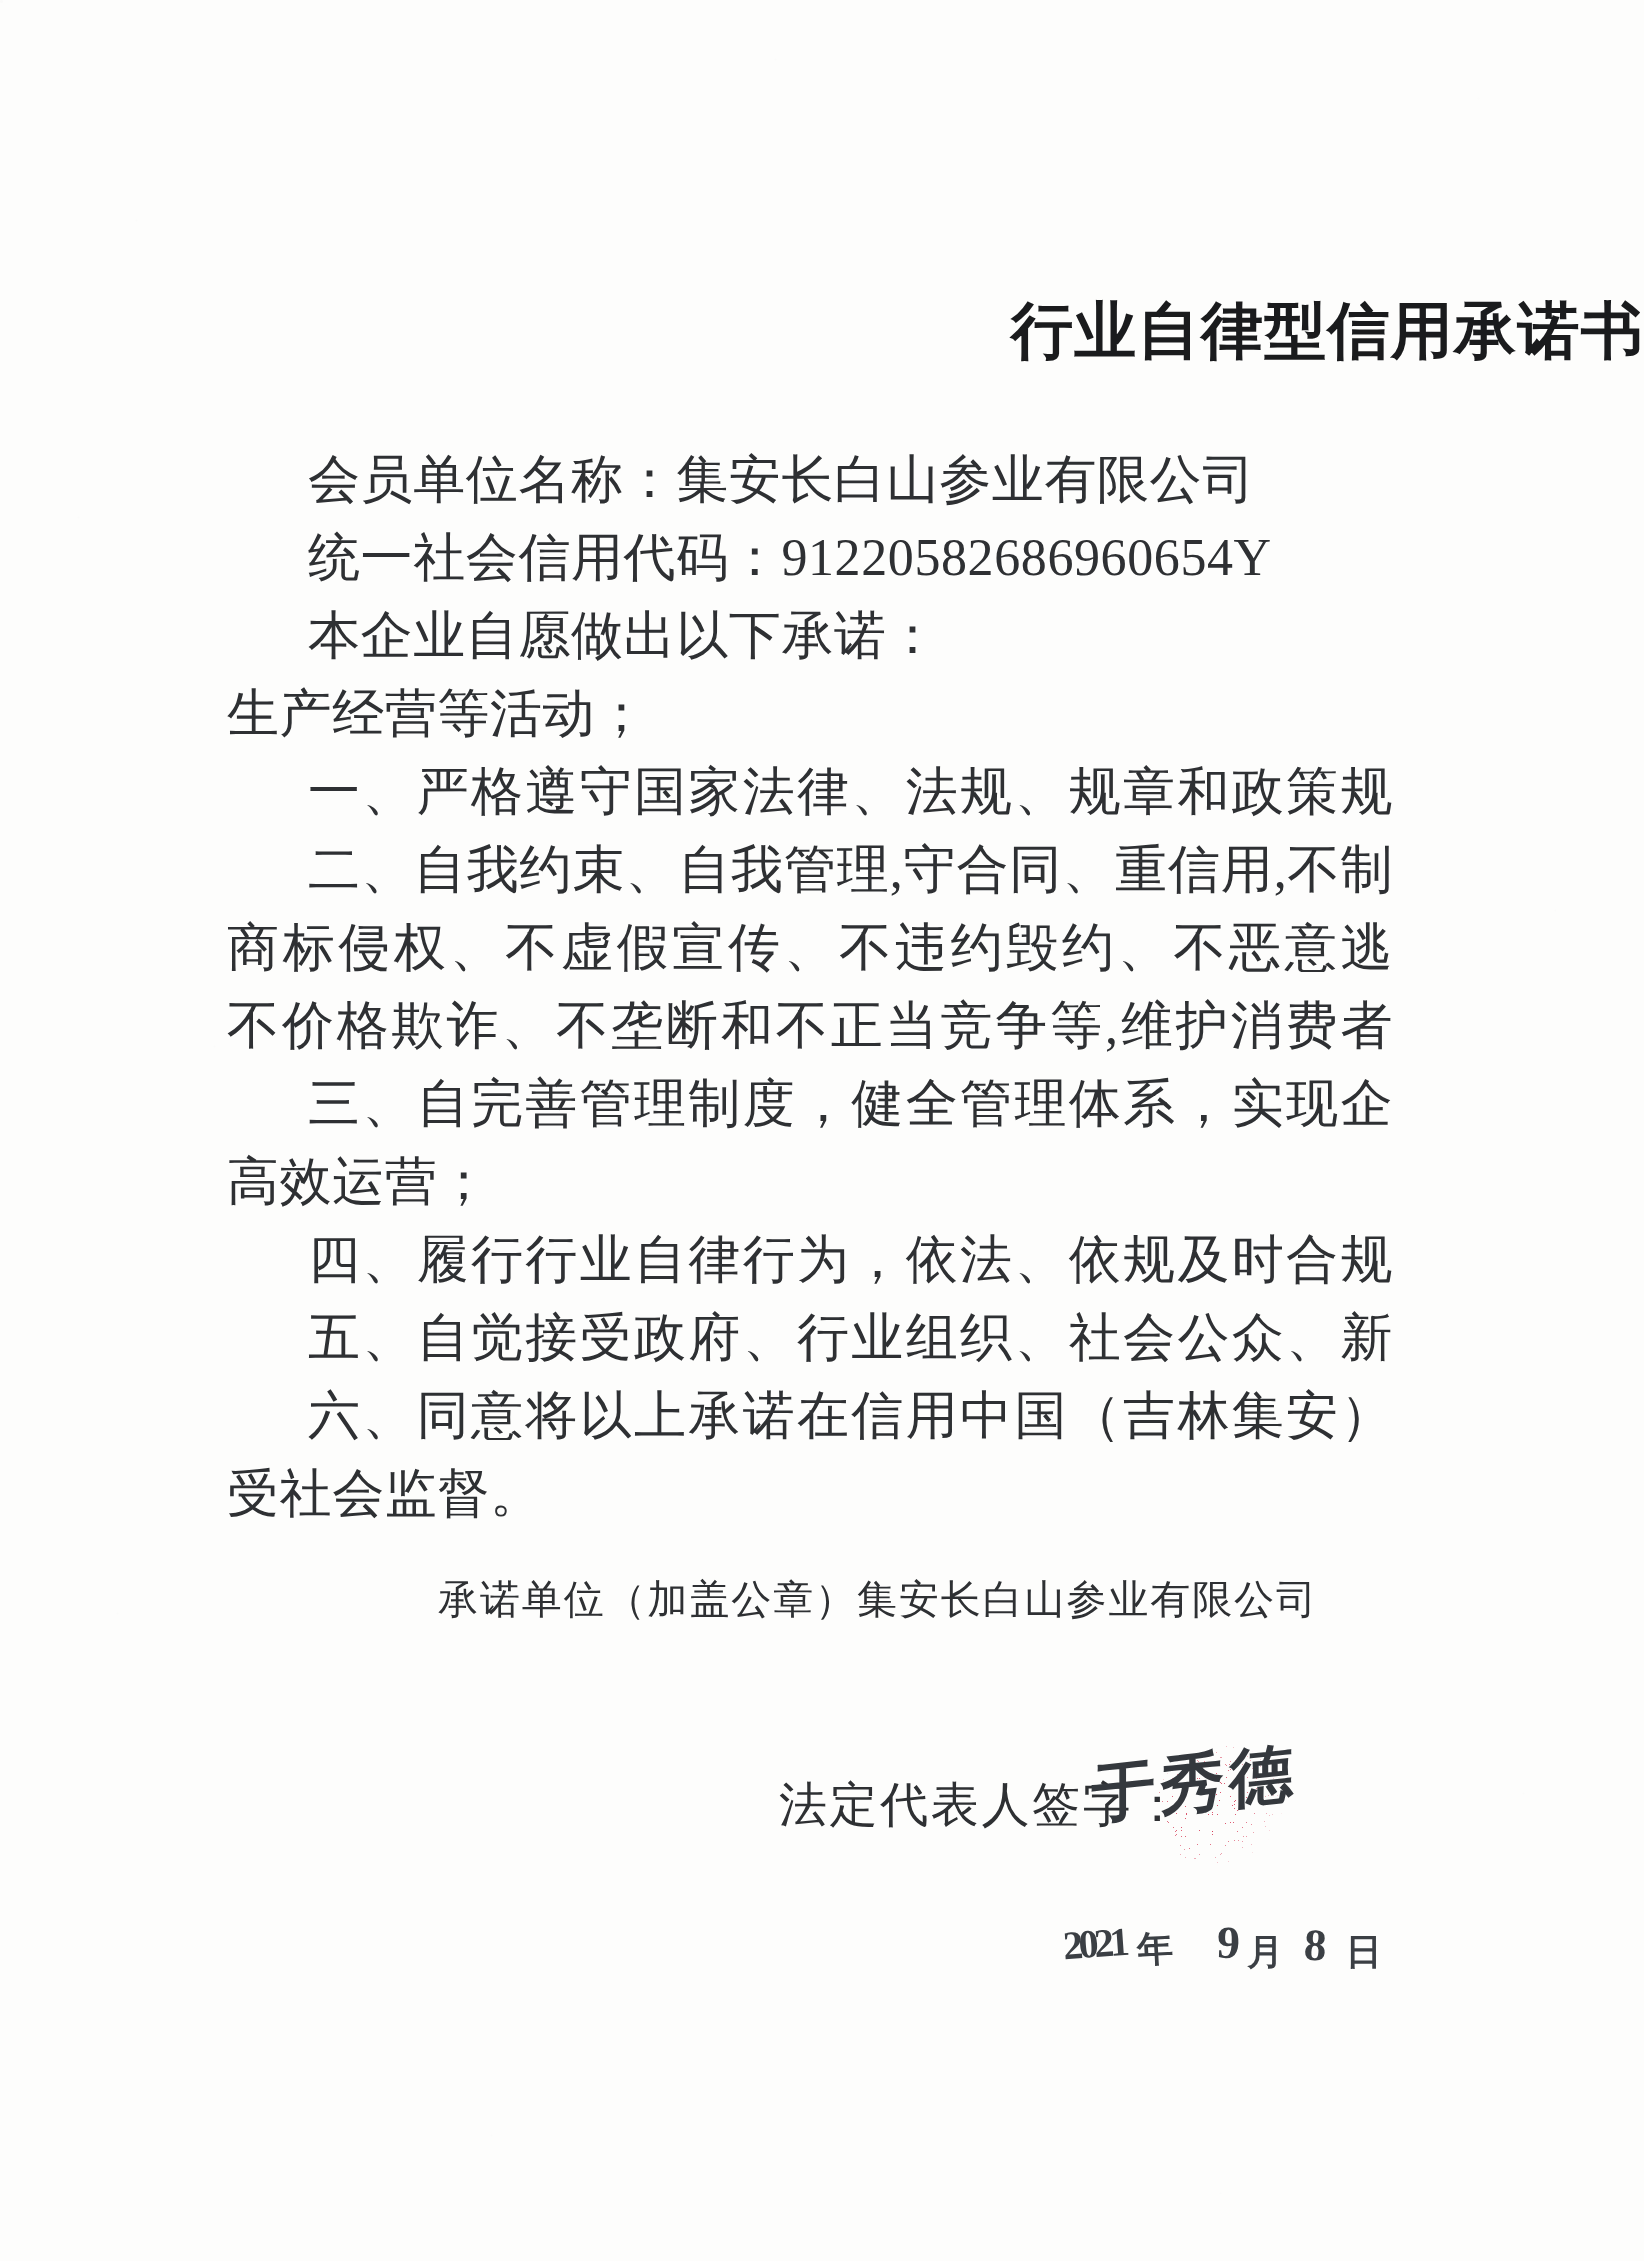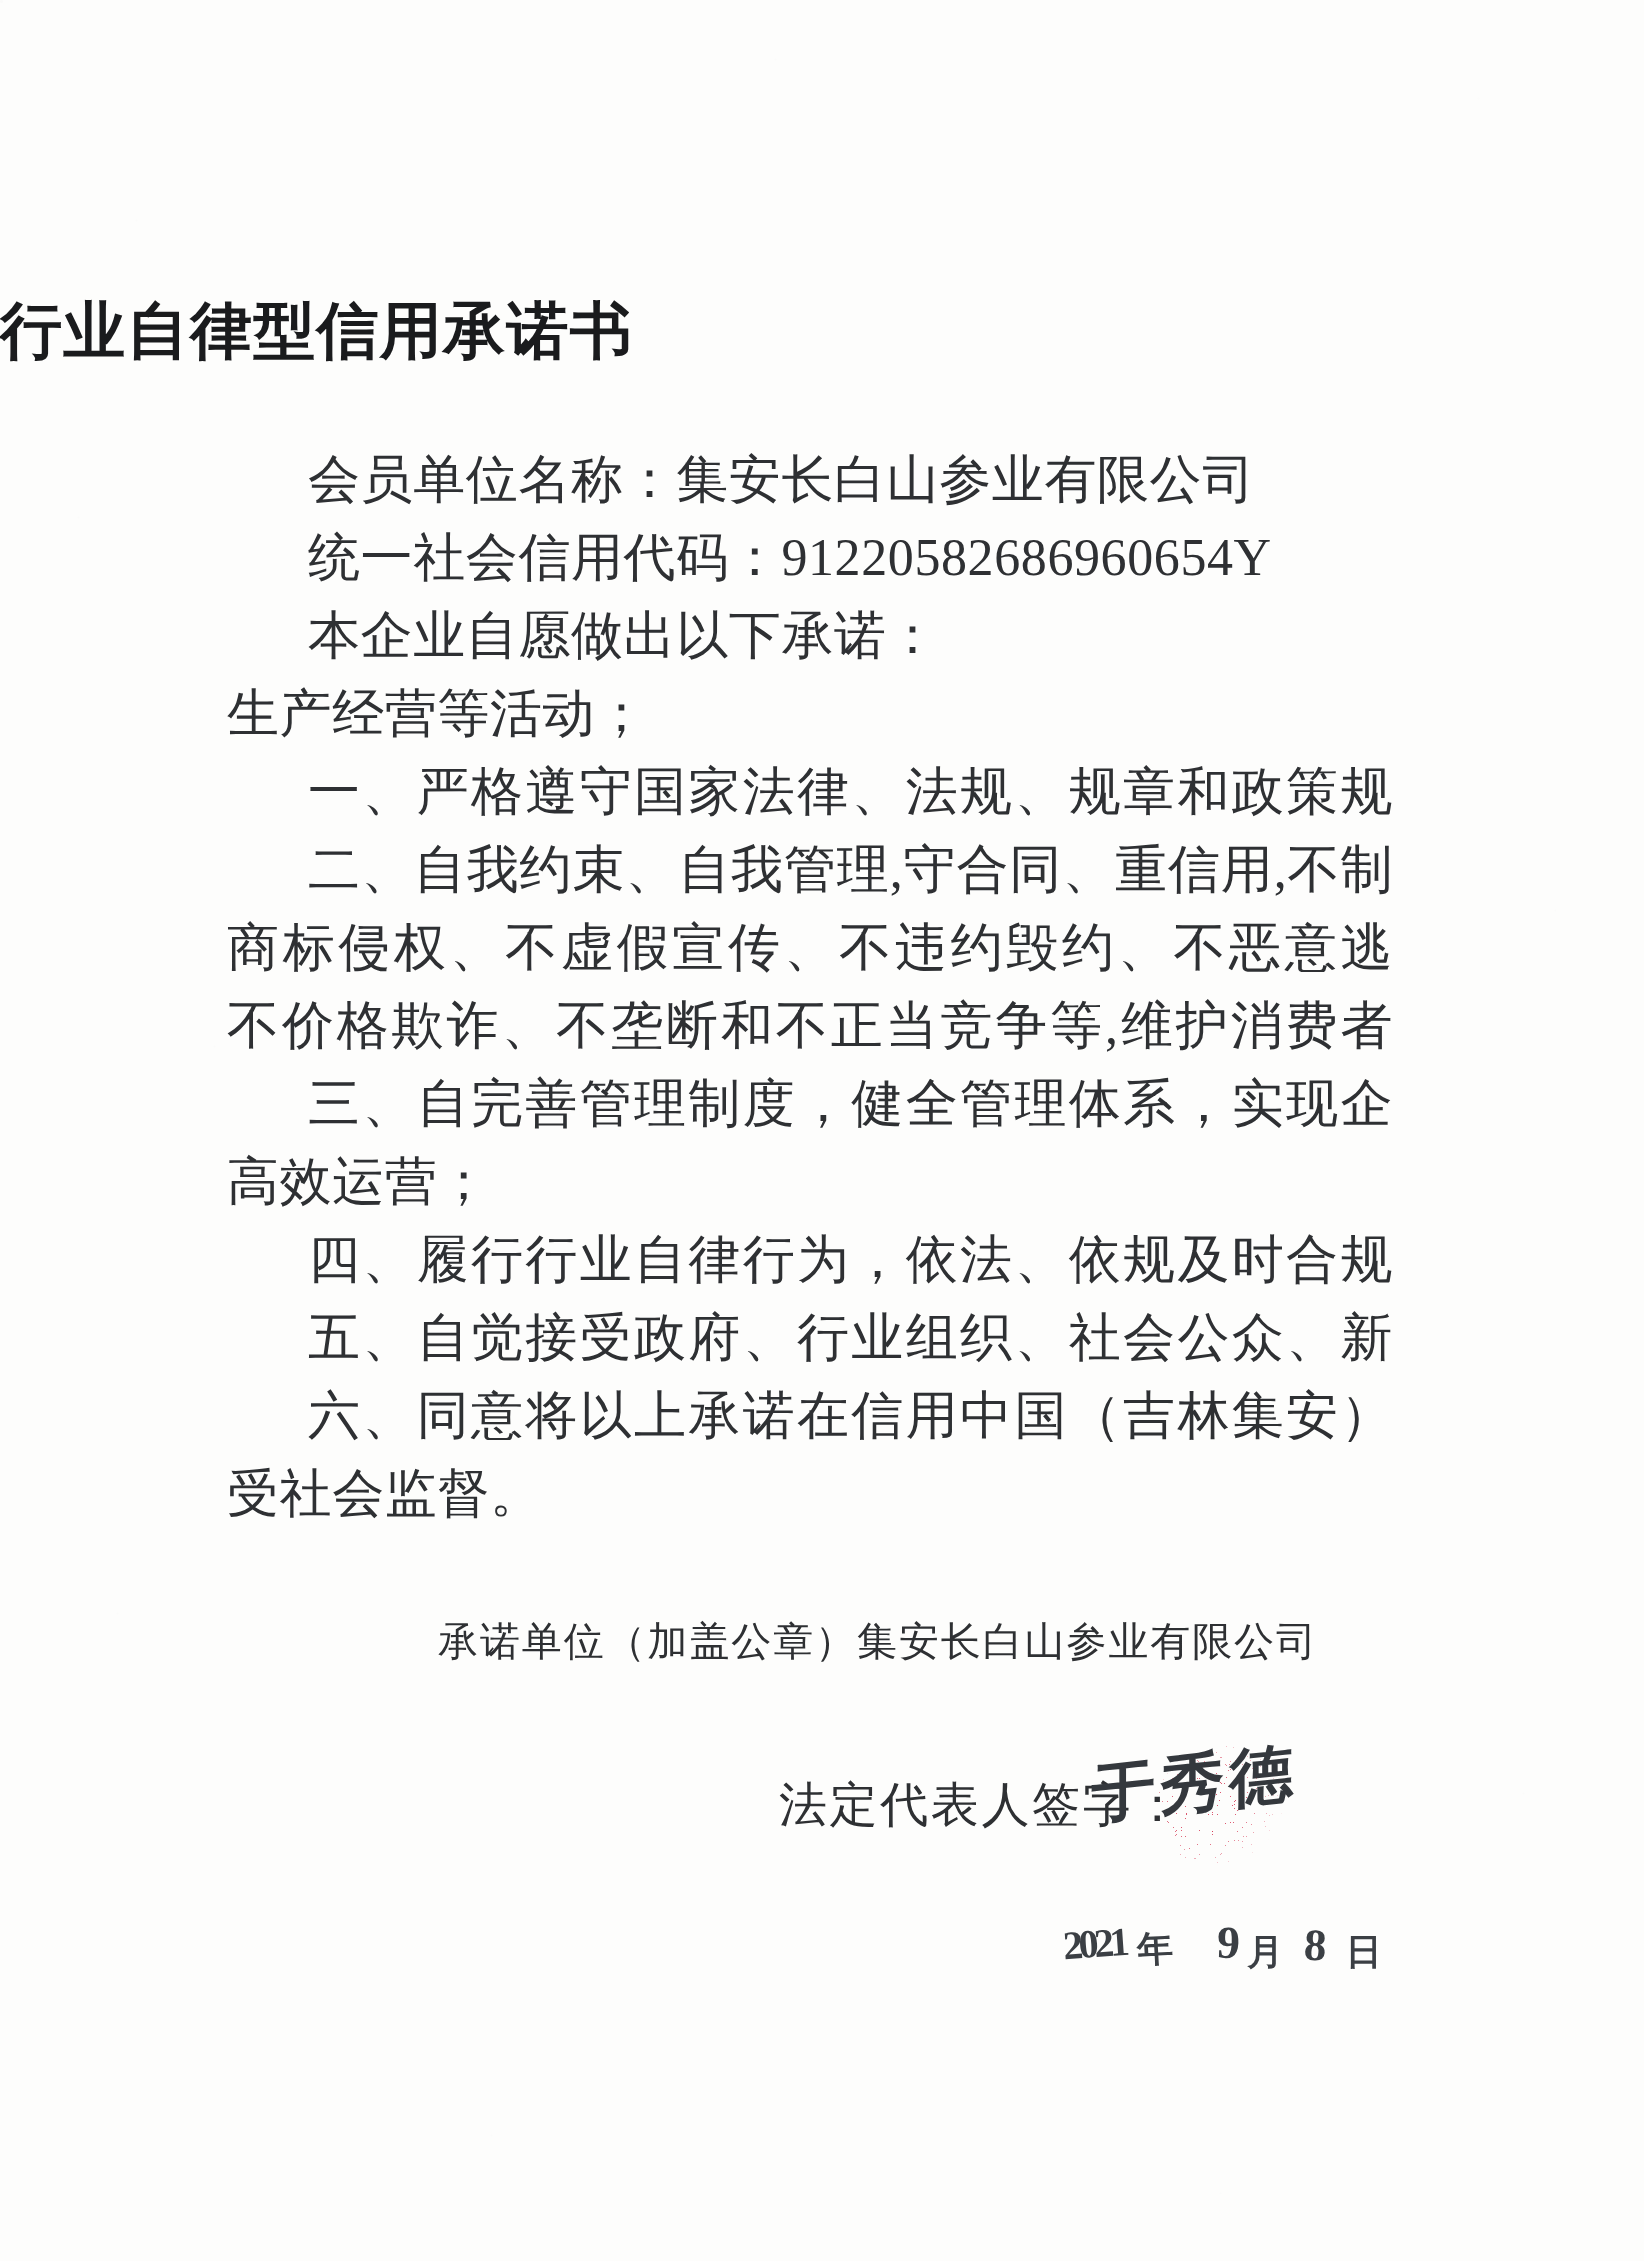--- a/index.html
+++ b/index.html
@@ -21,34 +21,34 @@
                 213px 1045px 0 -0.6px rgba(120,120,120,.25),
                 1554px 909px 0 -0.6px rgba(120,120,120,.25),
                 116px 1612px 0 -0.6px rgba(120,120,120,.28),
                 1522px 1792px 0 -0.6px rgba(130,130,130,.25),
                 490px 2134px 0 -0.6px rgba(120,120,120,.30),
                 1219px 2192px 0 -0.6px rgba(130,130,130,.22),
                 77px 516px 0 -0.6px rgba(130,130,130,.22);
   }
   .doc-title{
     position:absolute;top:289px;left:0;width:1644px;
-    text-align:left;
+    text-align:right;
     font-size:62px;font-weight:bold;color:#1a1b1d;
     letter-spacing:1.3px;
   }
   .body-text{
     position:absolute;top:441px;left:227px;width:1166px;
     font-size:52px;line-height:78px;
     letter-spacing:0.6px;
   }
   .line{height:78px;white-space:nowrap;}
   .line.indent{padding-left:81px;}
   .line.full{white-space:normal;text-align:justify;text-align-last:justify;text-justify:inter-character;overflow:hidden;}
   .closing-unit{
-    position:absolute;top:1614px;left:438px;
+    position:absolute;top:1572px;left:438px;
     font-size:40px;letter-spacing:1.9px;white-space:nowrap;
   }
   .sig-label{
     position:absolute;top:1773px;left:779px;
     font-size:48px;letter-spacing:2.6px;white-space:nowrap;
   }
   .sig-name{
     position:absolute;top:1740px;left:1091px;
     font-size:64px;font-weight:600;color:#34383d;
     transform:rotate(-6deg) skewX(-6deg);

